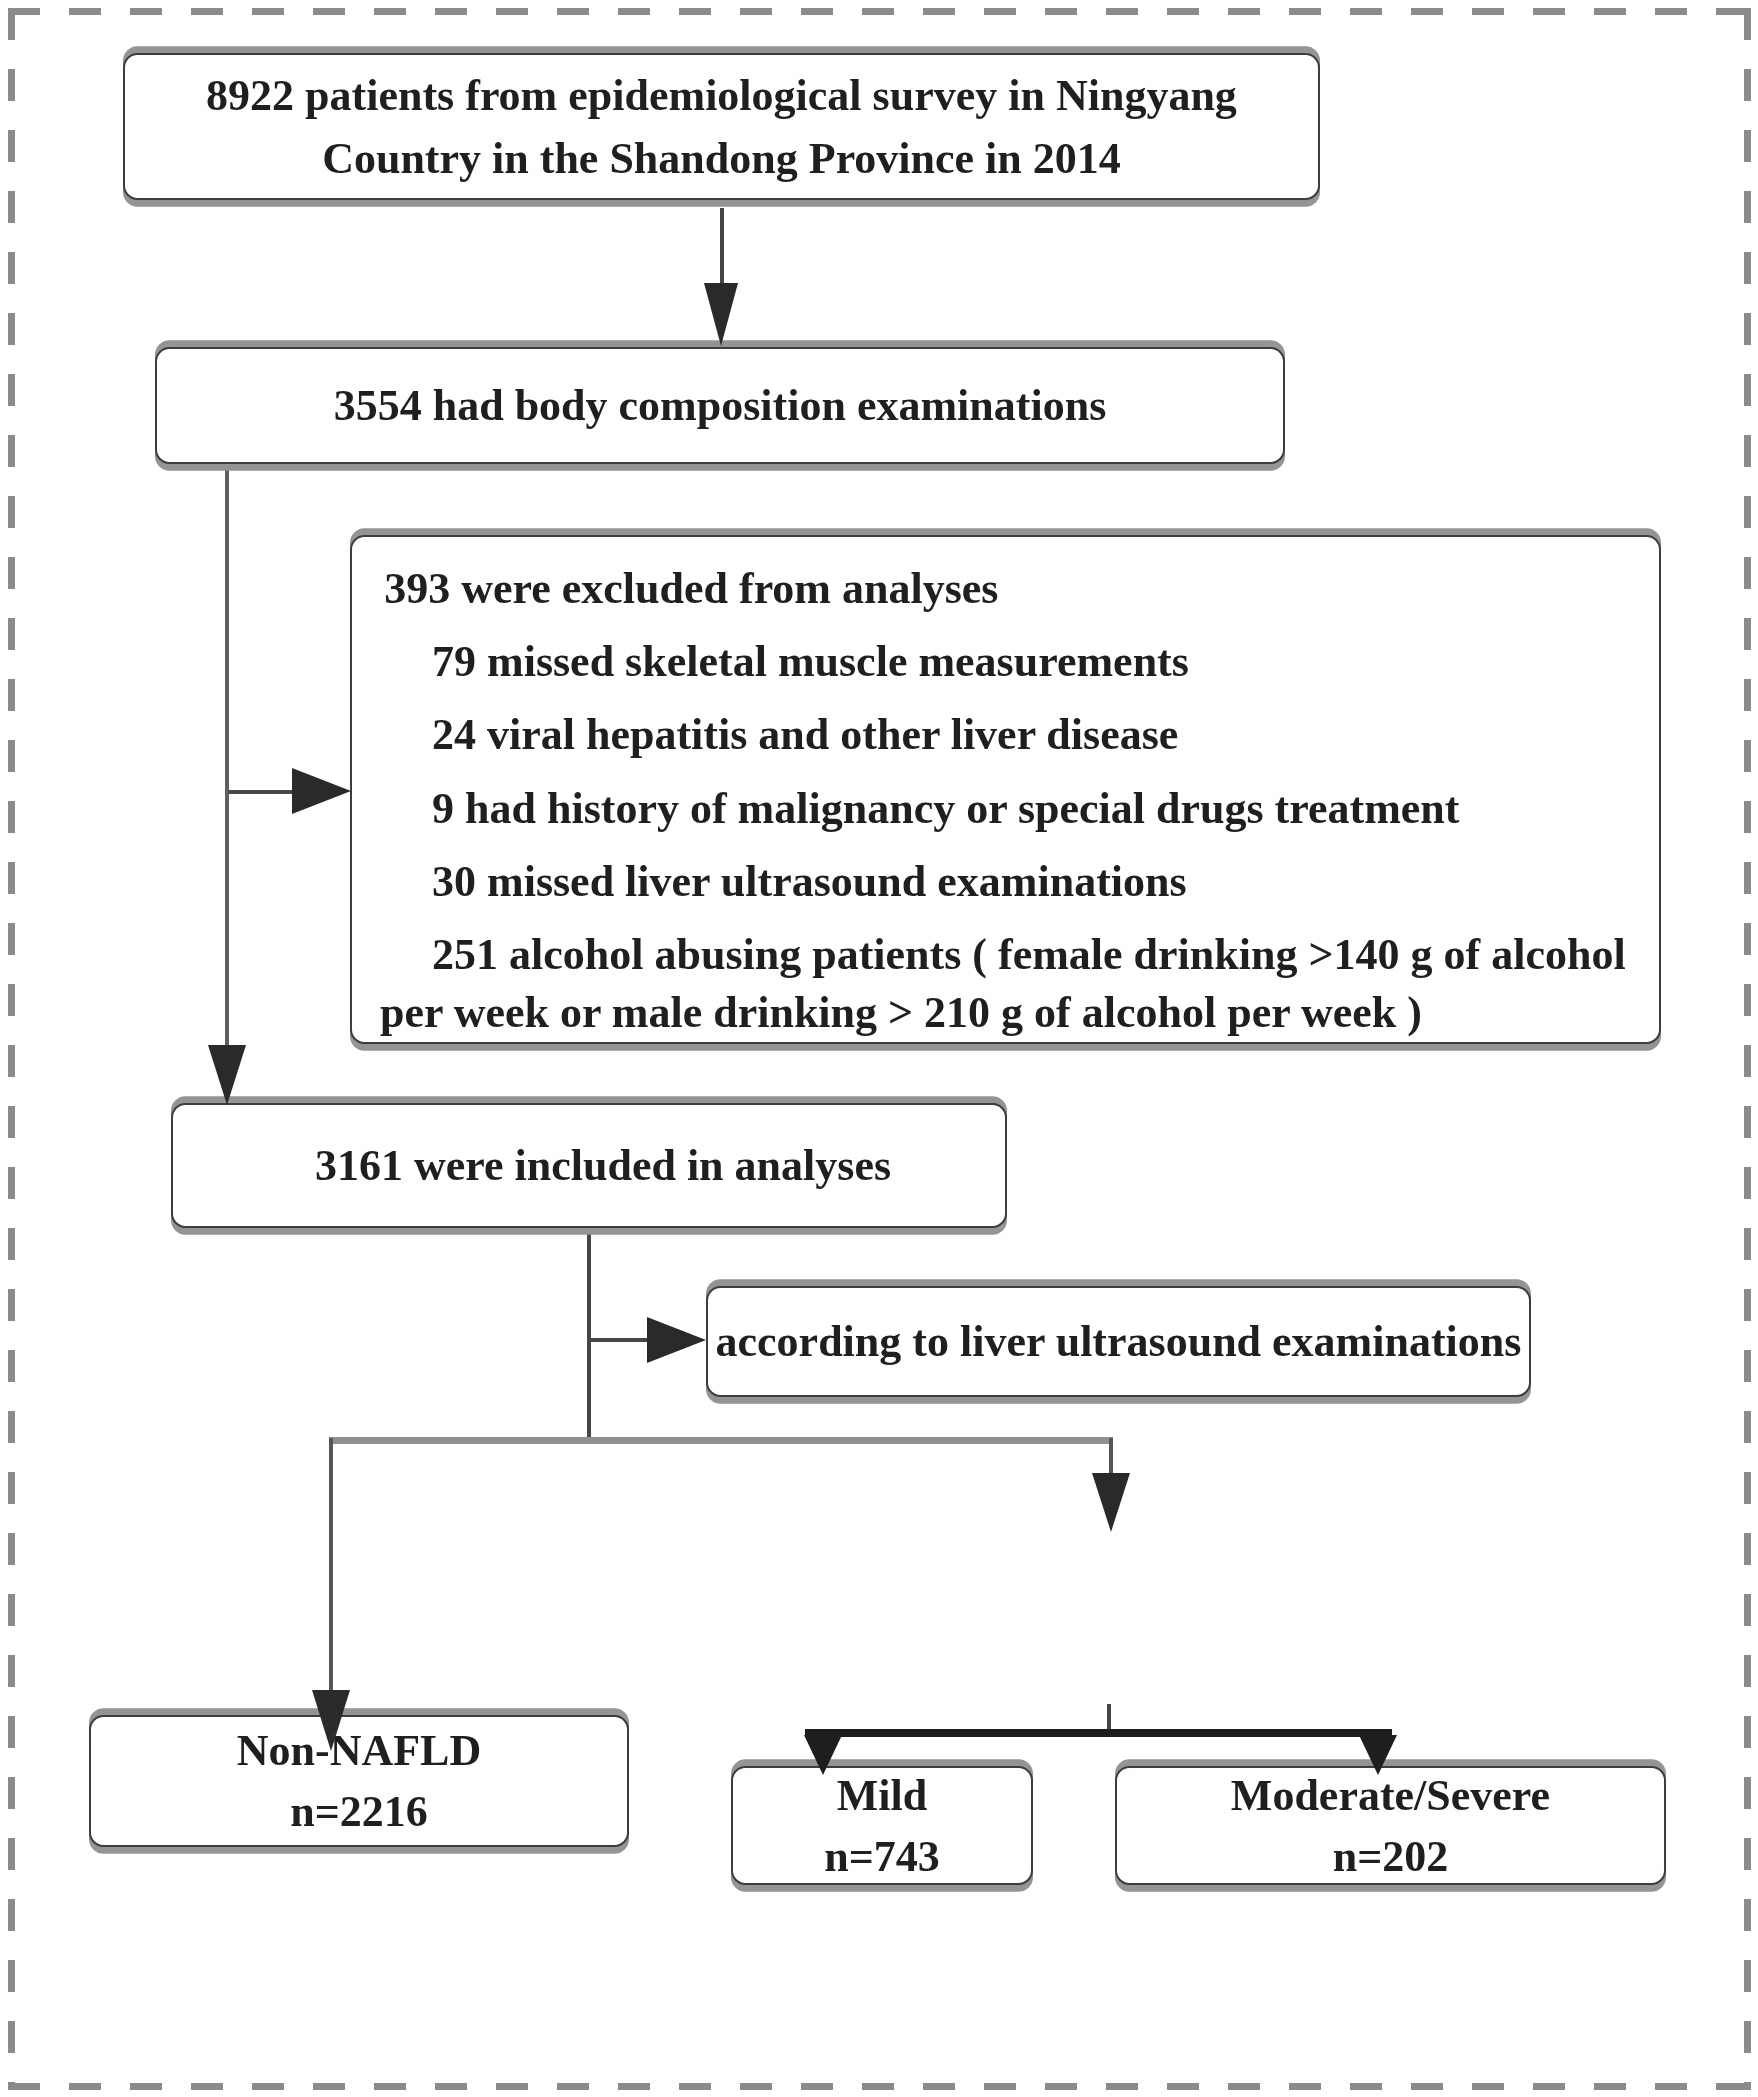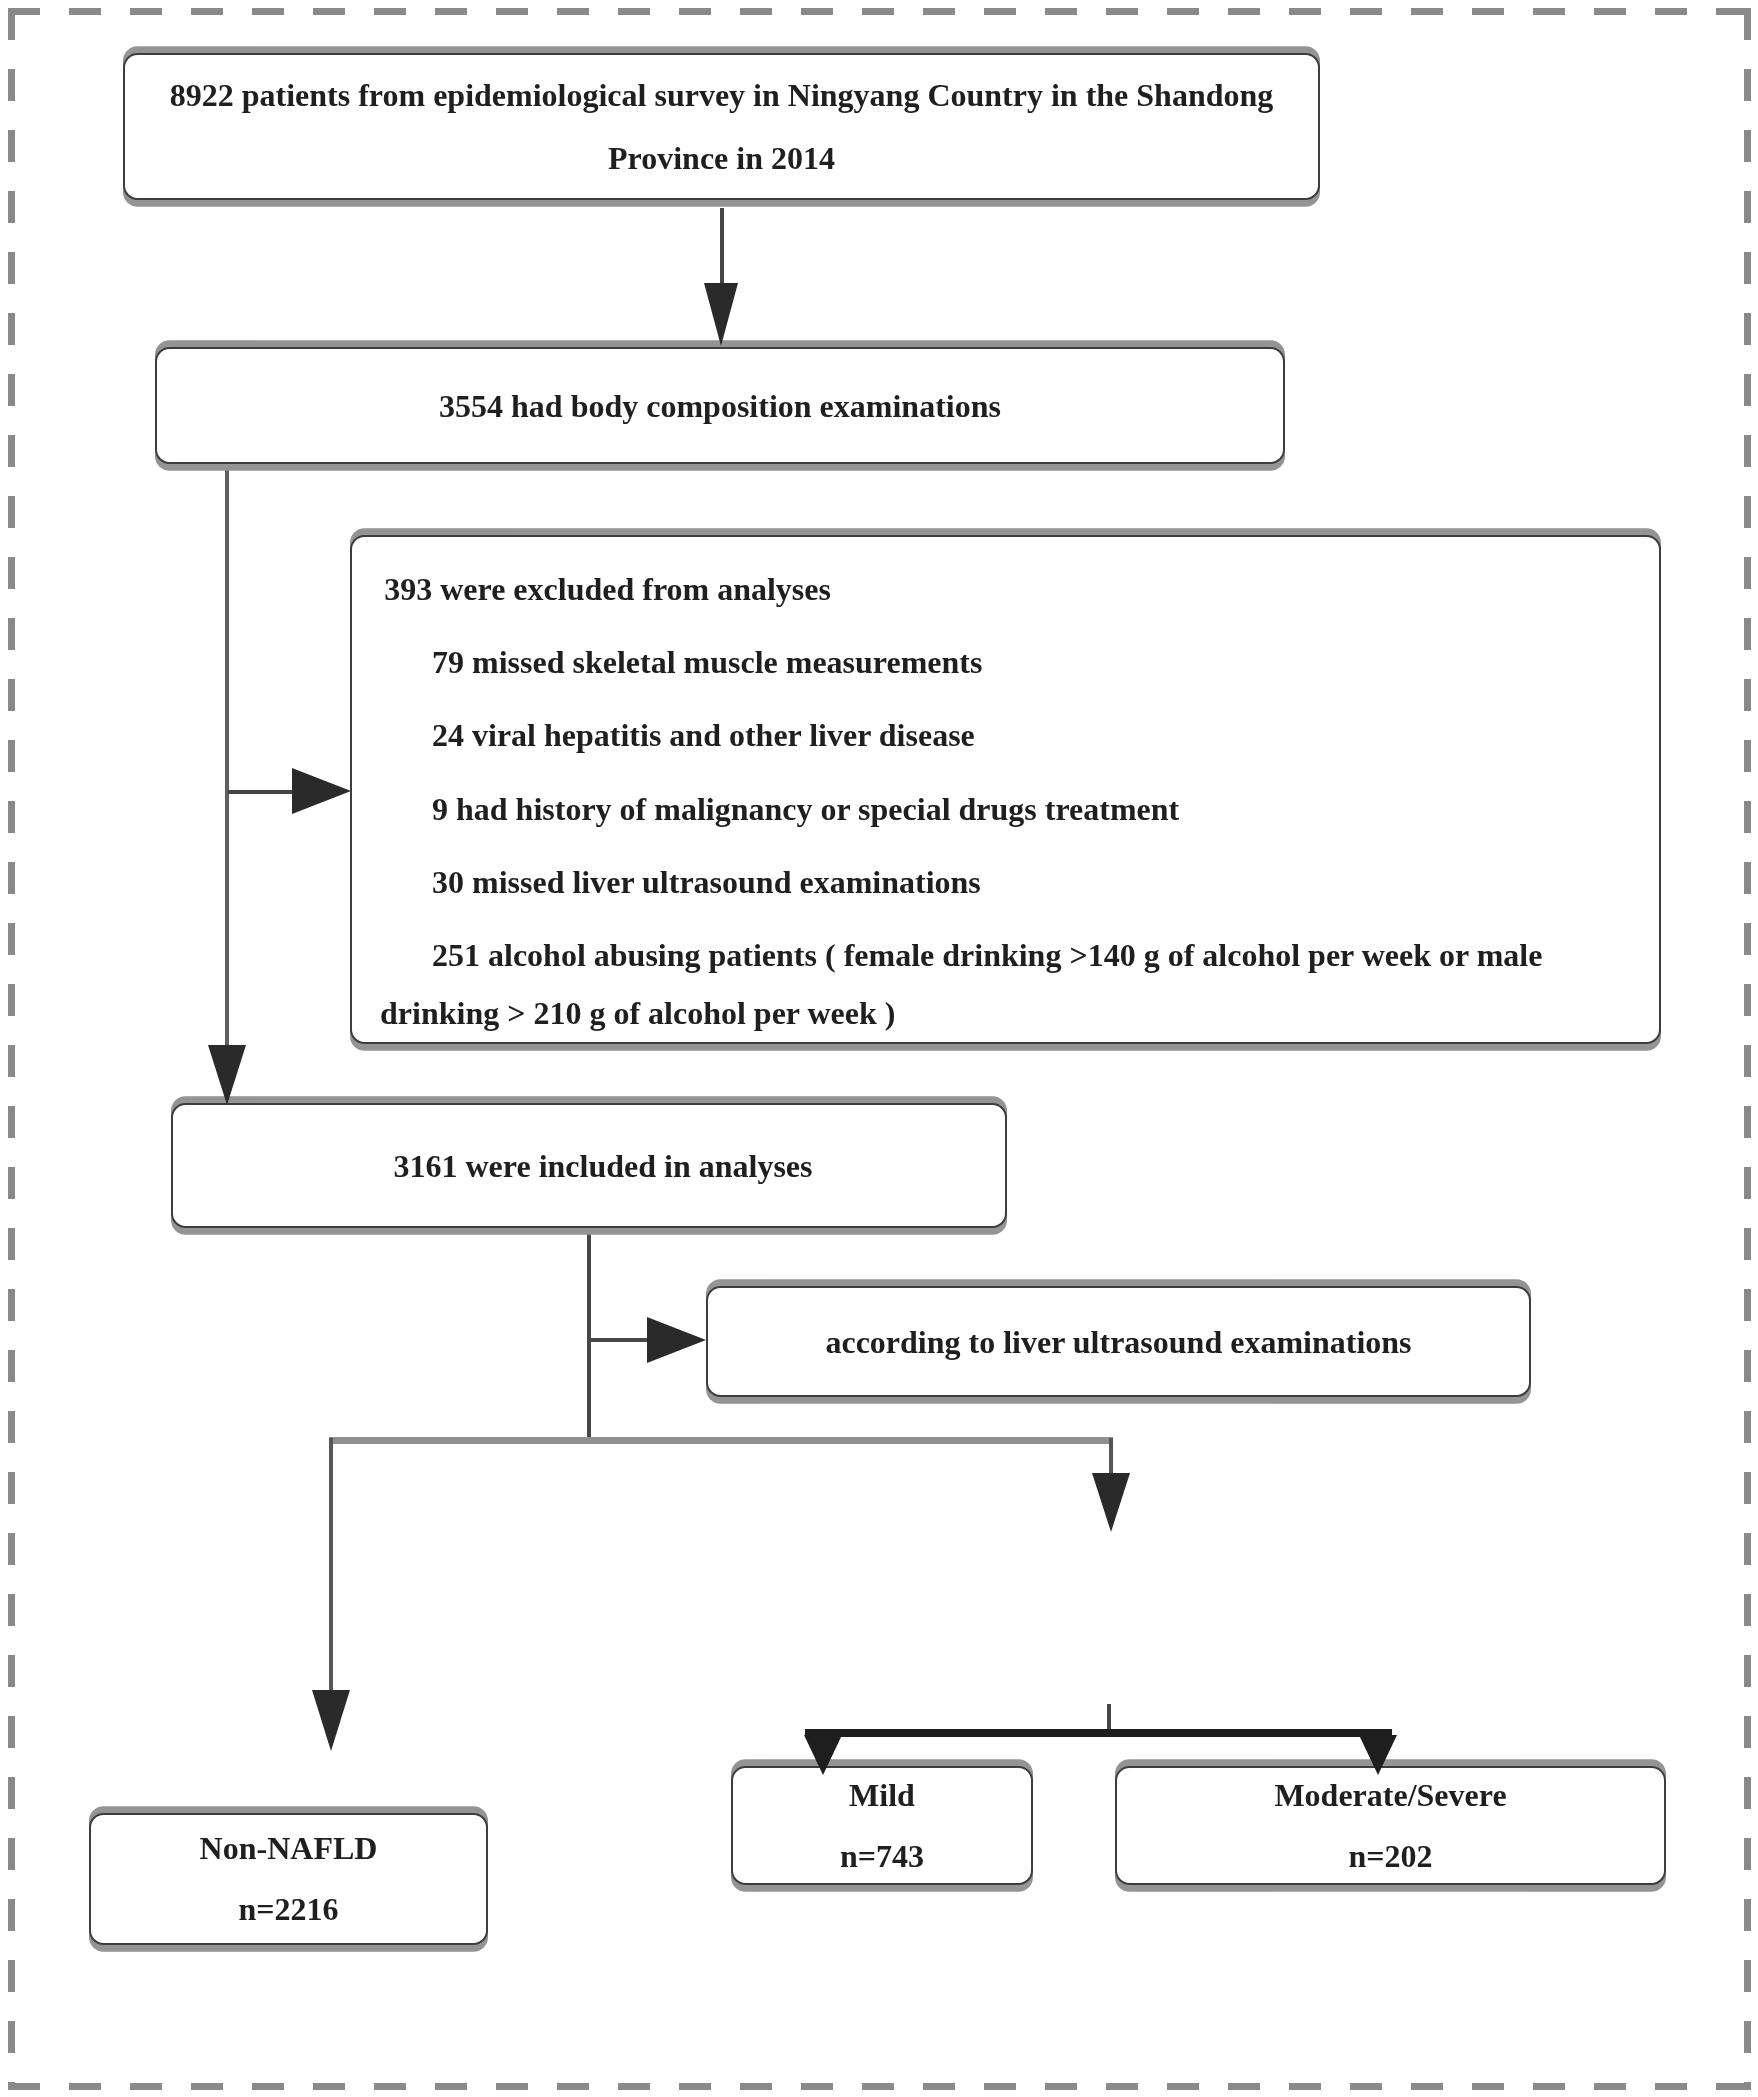--- a/index.html
+++ b/index.html
@@ -14,35 +14,35 @@
   #dash-bottom{left:8.3px;bottom:7.3px;right:8.3px;}
   #dash-left{left:8.3px;top:8.3px;bottom:7.3px;}
   #dash-right{right:8.3px;top:8.3px;bottom:7.3px;}
 
   
   .box{
     position:absolute;box-sizing:border-box;background:#ffffff;
     border:2.6px solid #3d3d3d;border-radius:14.5px;
     box-shadow:0 -6.7px 0 #949494,0 6.7px 0 #949494;
     display:flex;flex-direction:column;align-items:center;justify-content:center;
-    text-align:center;font-size:32px;line-height:62px;
+    text-align:center;font-size:44px;line-height:62px;
   }
   #b-survey{left:123px;top:53px;width:1197px;height:147px;padding:0 17.7px;line-height:63px;}
   #b-bodycomp{left:155px;top:347px;width:1130px;height:117px;}
   #b-excluded{
     left:350px;top:535px;width:1311px;height:509px;
     align-items:flex-start;justify-content:space-between;text-align:left;
     padding:23px 21px 0 28px;line-height:58px;
   }
   .exc-title{text-indent:4.2px;width:100%;}
   .exc-item{text-indent:52px;width:100%;}
   #b-included{left:171px;top:1103px;width:836px;height:125px;padding-left:28px;}
   #b-ultrasound{left:706px;top:1286px;width:825px;height:111px;}
   #b-nafld{left:869px;top:1533px;width:481px;height:169px;line-height:72px;}
-  #b-nonnafld{left:89px;top:1813px;width:399px;height:132px;line-height:61px;text-align:right;}
+  #b-nonnafld{left:89px;top:1715px;width:540px;height:132px;line-height:61px;text-align:right;}
   #b-mild{left:683px;top:1766px;width:302px;height:119px;line-height:61px;margin-left:48px;}
   #b-modsevere{left:1115px;top:1766px;width:551px;height:119px;line-height:61px;text-align:right;}
 
   
   .cline{position:absolute;background:#474747;}
   #c1{left:720px;top:208px;width:3.6px;height:80px;}
   #c2{left:225px;top:464px;width:4.2px;height:593px;background:#5f5f5f;}
   #c3{left:228px;top:790px;width:70px;height:3.6px;}
   #c4{left:587px;top:1233px;width:3.6px;height:208px;}
   #c5{left:591px;top:1338px;width:60px;height:3.6px;}

